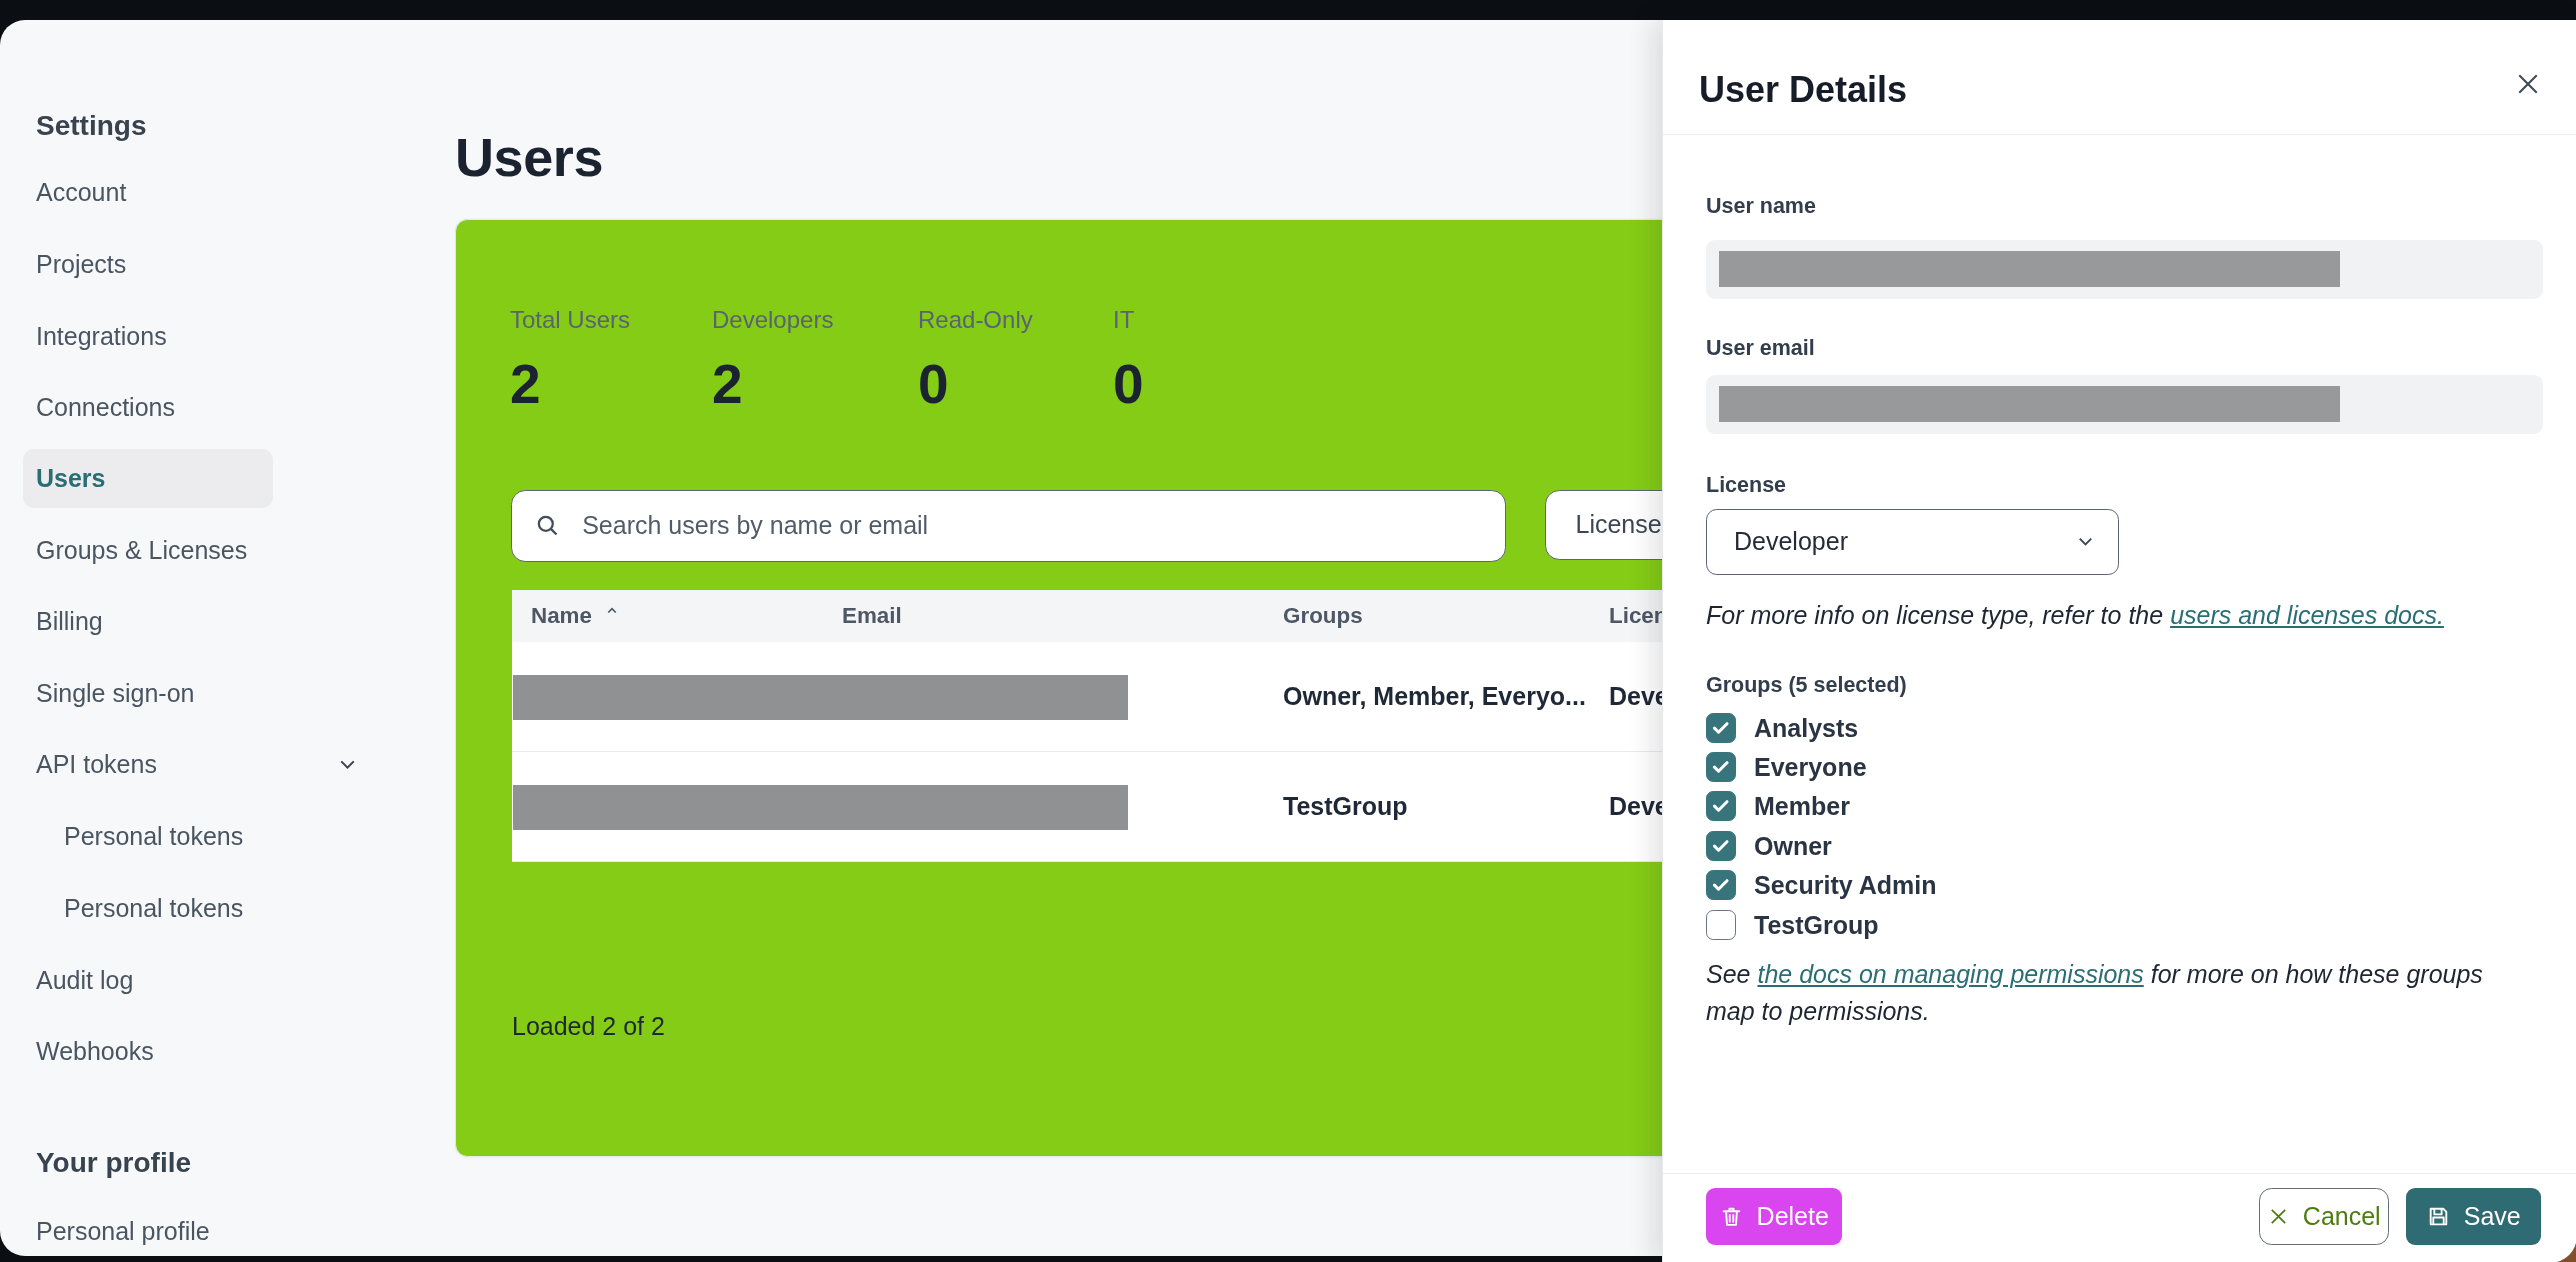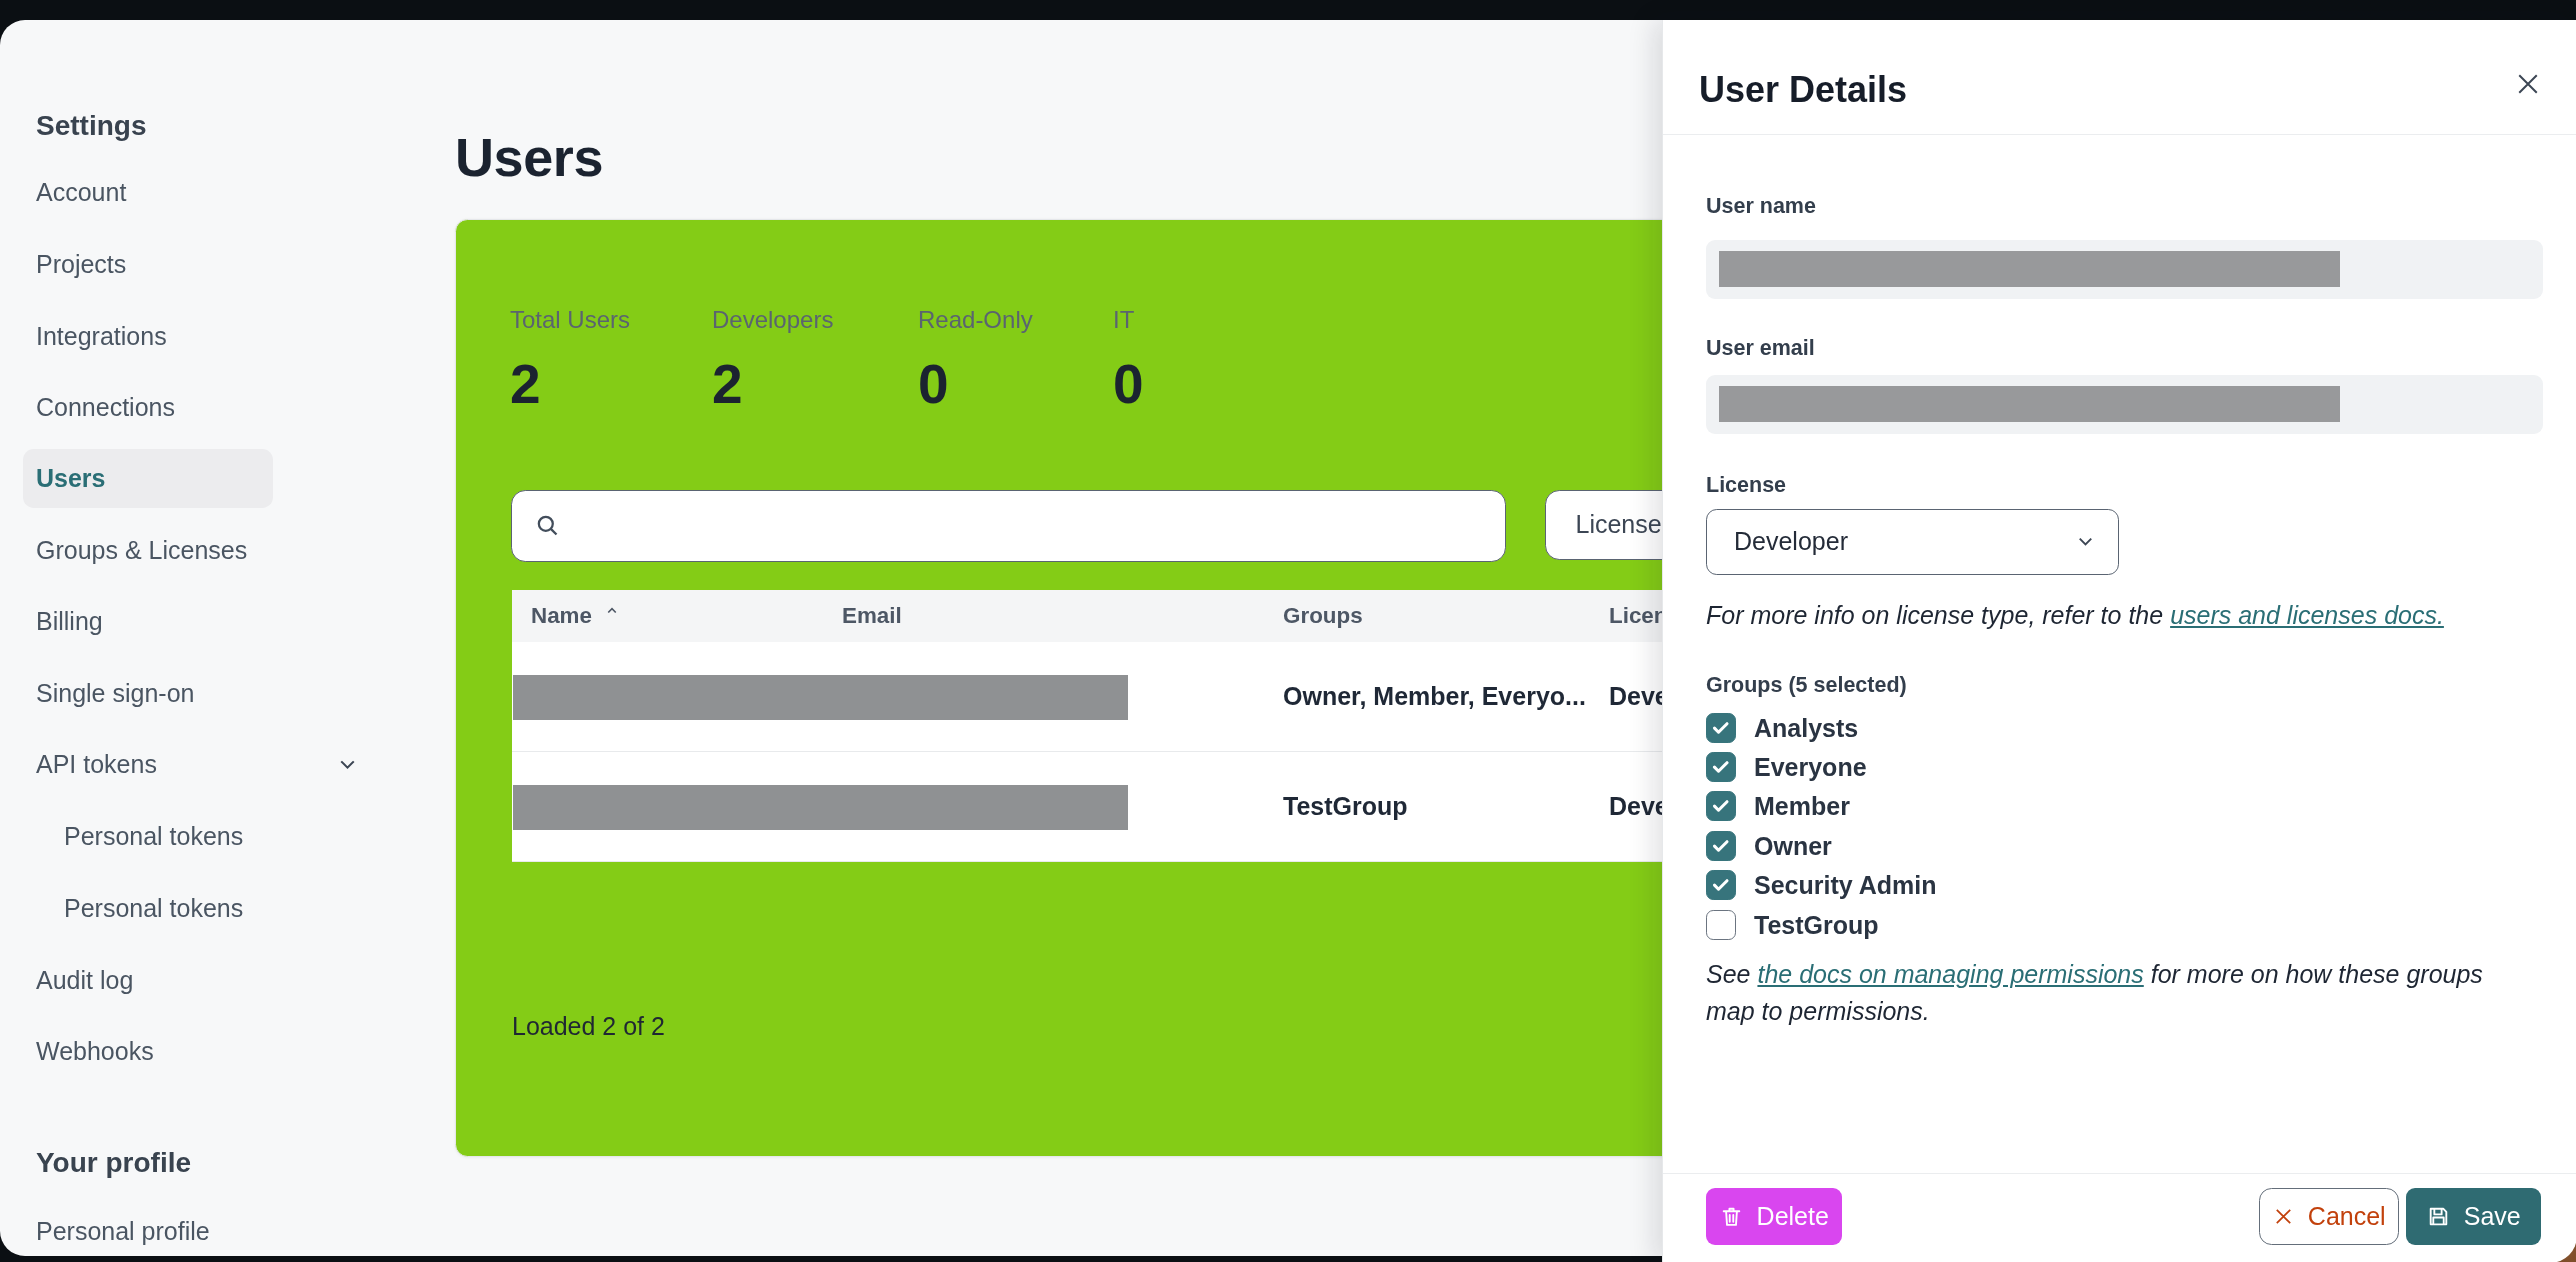--- a/index.html
+++ b/index.html
@@ -67,21 +67,21 @@
   .chk-row{position:absolute;left:43px;height:39px;display:flex;align-items:center;cursor:pointer;}
   .chk-box{width:30px;height:30px;border-radius:7.2px;border:1.8px solid #6b7480;background:#fff;
     box-sizing:border-box;display:flex;align-items:center;justify-content:center;}
   .chk-row.checked .chk-box{background:#37747c;border-color:#37747c;}
   .chk-box svg{display:none;}
   .chk-row.checked .chk-box svg{display:block;}
   .chk-label{margin-left:18px;font-size:25px;font-weight:700;color:#2a3442;}
   .btn{position:absolute;top:1168px;height:57px;border-radius:9px;display:flex;align-items:center;
     justify-content:center;font-size:25px;cursor:pointer;box-sizing:border-box;gap:12.5px;}
   #btn-delete{left:43px;width:136px;background:#d946ef;color:#fff;}
-  #btn-cancel{left:596px;width:140px;background:#fff;color:#c2410c;border:1.8px solid #646e7a;border-radius:12.5px;}
+  #btn-cancel{left:596px;width:130px;background:#fff;color:#4d7c0f;border:1.8px solid #646e7a;border-radius:12.5px;}
   #btn-save{left:743px;width:135px;background:#2f6b72;color:#fff;}
 
   #corner-bubble{position:absolute;left:2538px;top:1224px;width:81px;height:81px;border-radius:50%;
     background:radial-gradient(circle at 35% 35%, #8a5630, #53290f);z-index:5;}
 </style>
 </head>
 <body>
 
 <div id="frame">
 
@@ -154,20 +154,21 @@
       <div class="stat-value" style="left:462px;">0</div>
       <div class="stat-label" style="left:657px;">IT</div>
       <div class="stat-value" style="left:657px;">0</div>
     </div>
 
     <div id="search-box">
       <svg width="27" height="27" viewBox="0 0 24 24" fill="none" stroke="currentColor" stroke-width="2">
           <circle cx="10.5" cy="10.5" r="6.2"></circle>
           <path d="M15.2 15.2L20 20"></path>
         </svg>
+      <input type="text" placeholder="Search users by name or email" style="">
     </div>
 
     <div id="license-filter">
       <span>License</span>
     </div>
 
     <div id="thead">
       <div class="th" style="left:19px;">
         <span>Name</span>
         <svg width="18" height="18" viewBox="0 0 24 24" fill="none" stroke="currentColor" stroke-width="2.2" style="margin-left:10.7px;margin-bottom:9px;">

